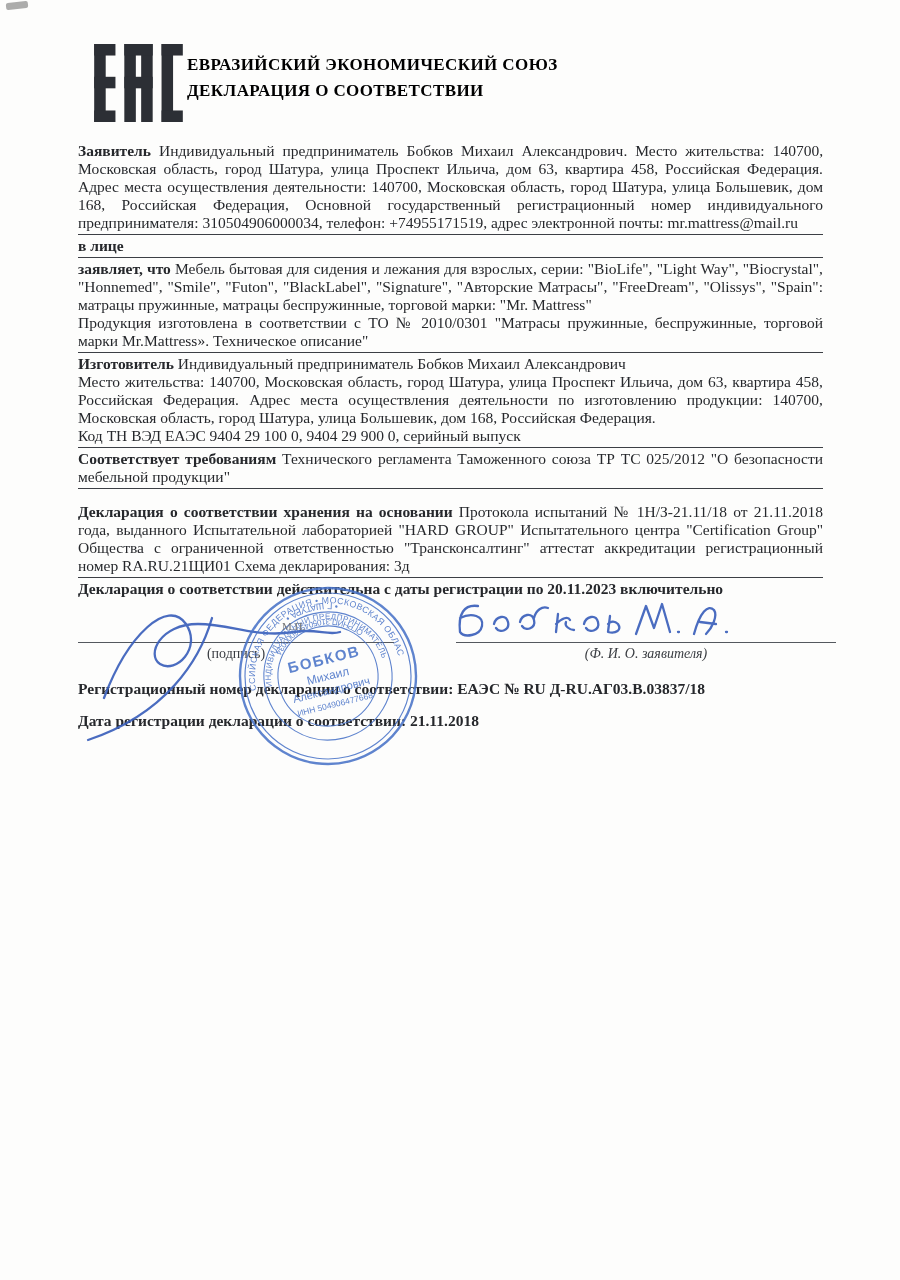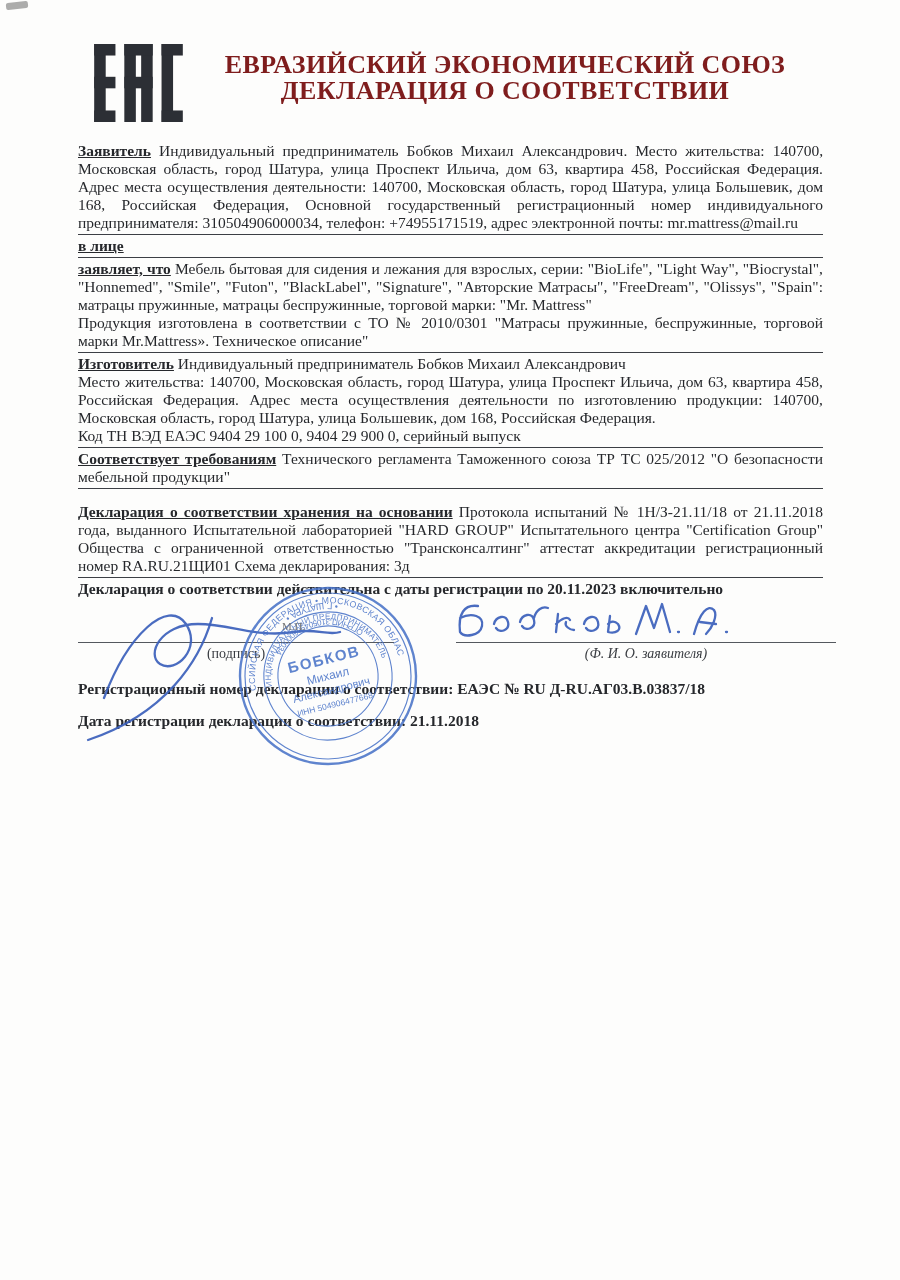--- a/index.html
+++ b/index.html
@@ -2,26 +2,26 @@
 <html><head>
 <meta charset="utf-8">
 <style>
   html,body{margin:0;padding:0;background:#e8e8e8;}
   .page{position:relative;width:900px;height:1280px;margin:0 auto;background:#fdfdfc;
         font-family:"Liberation Serif","DejaVu Serif",serif;color:#26282c;overflow:hidden;}
   .smudge{position:absolute;left:6px;top:2px;width:22px;height:7px;background:#4a4a4a;
           opacity:.45;transform:rotate(-6deg);border-radius:2px;}
   .header{position:absolute;left:78px;top:44px;width:745px;display:flex;}
   .eac{width:97px;height:78px;margin-left:12px;flex:0 0 auto;}
-  .titles{flex:1;text-align:center;font-weight:bold;font-size:26px;line-height:26px;
-          padding-top:8px;letter-spacing:.4px;color:#7f1d1d;}
+  .titles{flex:1;font-weight:bold;font-size:17px;line-height:26px;
+          padding-top:8px;letter-spacing:.4px;color:#000000;}
   .content{position:absolute;left:78px;top:140px;width:745px;}
   .sec{padding:2px 0;}
   .sec p{margin:0;text-align:justify;font-size:15.5px;line-height:18px;}
-  .b{font-weight:bold;text-decoration:underline;}
+  .b{font-weight:bold;}
   .bordered{border-bottom:1.6px solid #3c3f45;}
   .mt{margin-top:12px;}
   .validity p{font-weight:bold;}
   
   .sig-block{position:relative;height:76px;}
   .line{position:absolute;top:42px;border-top:1.5px solid #54585e;}
   .line-l{left:0;width:316px;}
   .line-r{left:378px;width:380px;}
   .cap{position:absolute;top:46px;font-size:14px;color:#3a3d42;text-align:center;}
   .cap-l{left:0;width:316px;}

